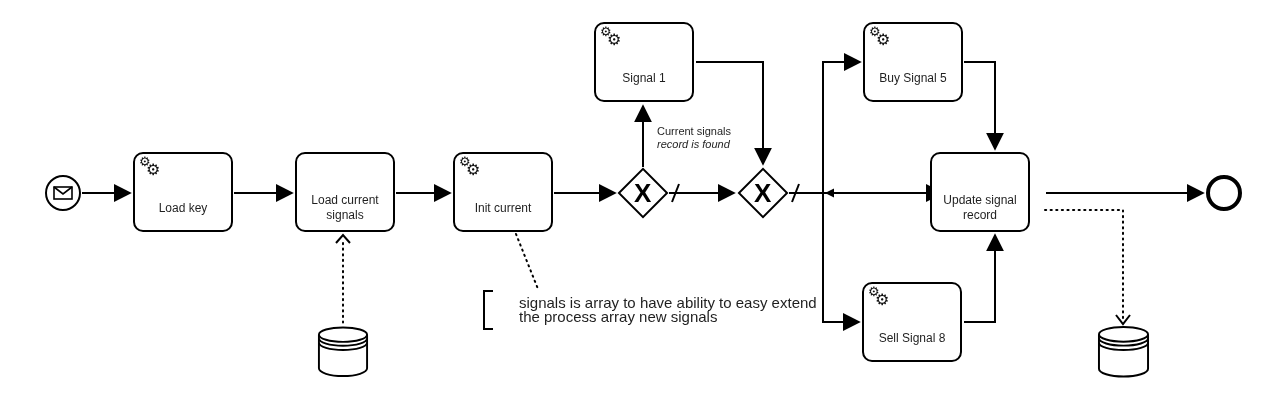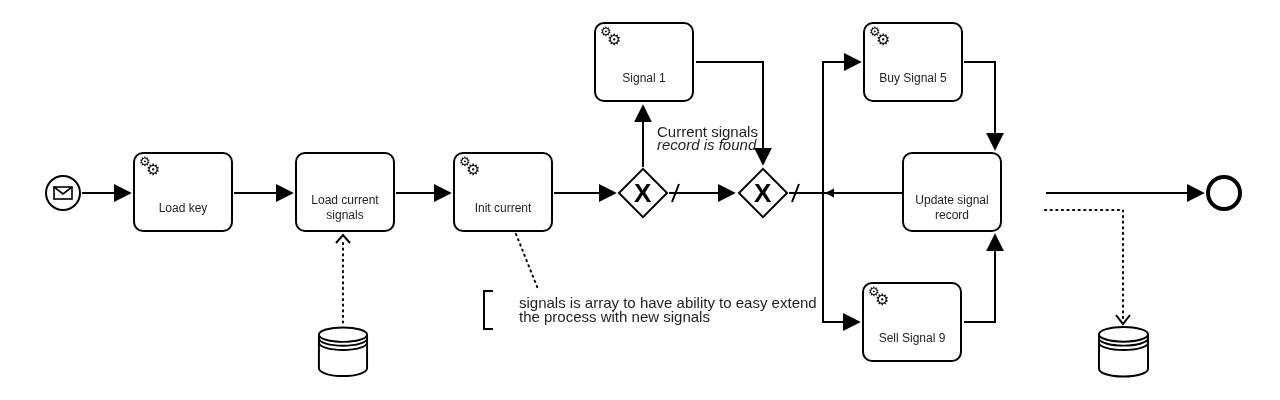--- a/index.html
+++ b/index.html
@@ -21,21 +21,21 @@
   .gateway{
     width:36px;height:36px;border:2px solid #000;background:#fff;
     transform:rotate(45deg);display:flex;align-items:center;justify-content:center;
   }
   .gateway .x{transform:rotate(-45deg);font-weight:700;font-size:26px;line-height:1;color:#000;}
   .event-start{
     width:36px;height:36px;border:2px solid #000;border-radius:50%;background:#fff;
     display:flex;align-items:center;justify-content:center;
   }
   .event-end{width:36px;height:36px;border:4px solid #000;border-radius:50%;background:#fff;}
-  .edge-label{position:absolute;z-index:2;font-size:15px;line-height:13px;color:#1f1f1f;white-space:nowrap;}
+  .edge-label{position:absolute;z-index:2;font-size:11px;line-height:13px;color:#1f1f1f;white-space:nowrap;}
   .annotation-text{position:absolute;z-index:2;font-size:15px;line-height:13.5px;color:#1f1f1f;white-space:nowrap;margin-left:27px;}
   .datastore{background:transparent;}
 </style>
 </head>
 <body>
 
 <div class="canvas">
 
   <svg id="flows" viewBox="0 0 1280 400" xmlns="http://www.w3.org/2000/svg">
     <defs>
@@ -124,24 +124,24 @@
         <span class="gear-b">⚙</span>
       </span>
     <span class="lbl">Buy Signal 5</span>
   </div>
 
   <div class="node task" style="left:862px;top:282px;">
     <span class="gear-wrap">
         <span class="gear-a">⚙</span>
         <span class="gear-b">⚙</span>
       </span>
-    <span class="lbl">Sell Signal 9</span>
+    <span class="lbl">Sell Signal 8</span>
   </div>
 
-  <div class="node task" style="left:902px;top:152px;">
+  <div class="node task" style="left:930px;top:152px;">
     <span class="lbl">Update signal record</span>
   </div>
 
   <div class="node gateway" style="left:625px;top:175px;">
     <span class="x">X</span>
   </div>
   <div class="node gateway" style="left:745px;top:175px;">
     <span class="x">X</span>
   </div>
 
@@ -164,16 +164,16 @@
     </svg>
   </div>
 
   <div class="edge-label" style="left:657px;top:125px;">
     <span style="display:block;">Current signals</span>
     <span style="display:block;font-style:italic;">record is found</span>
   </div>
 
   <div class="annotation-text" style="left:492px;top:296px;">
     <span style="display:block;">signals is array to have ability to easy extend</span>
-    <span style="display:block;">the process with new signals</span>
+    <span style="display:block;">the process array new signals</span>
   </div>
 
 </div>
 
 </body></html>

